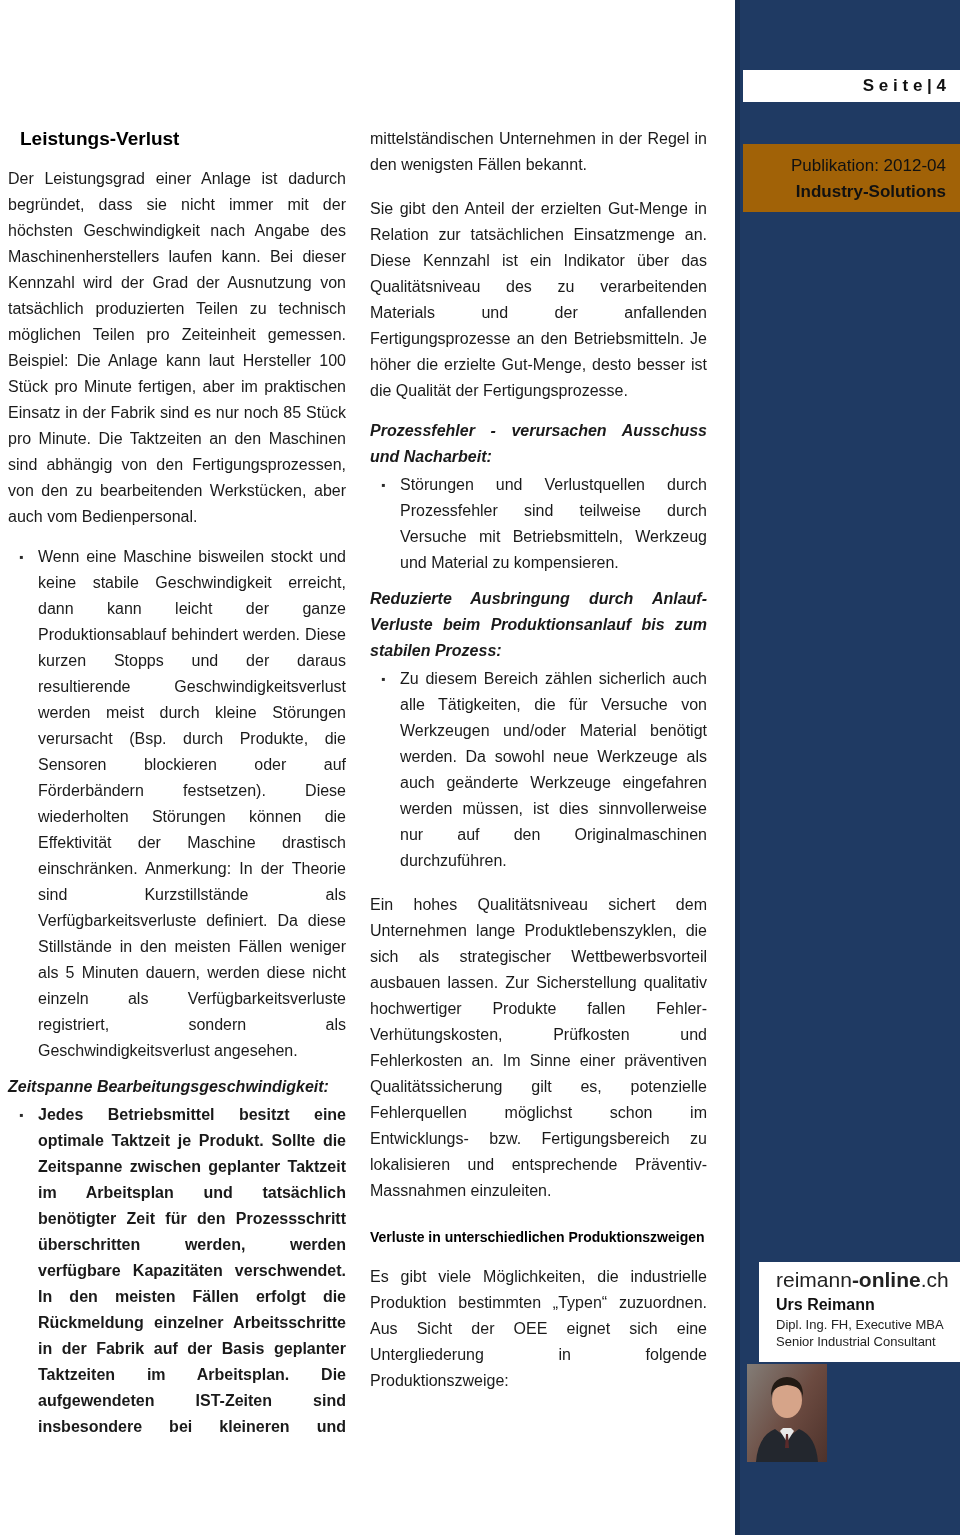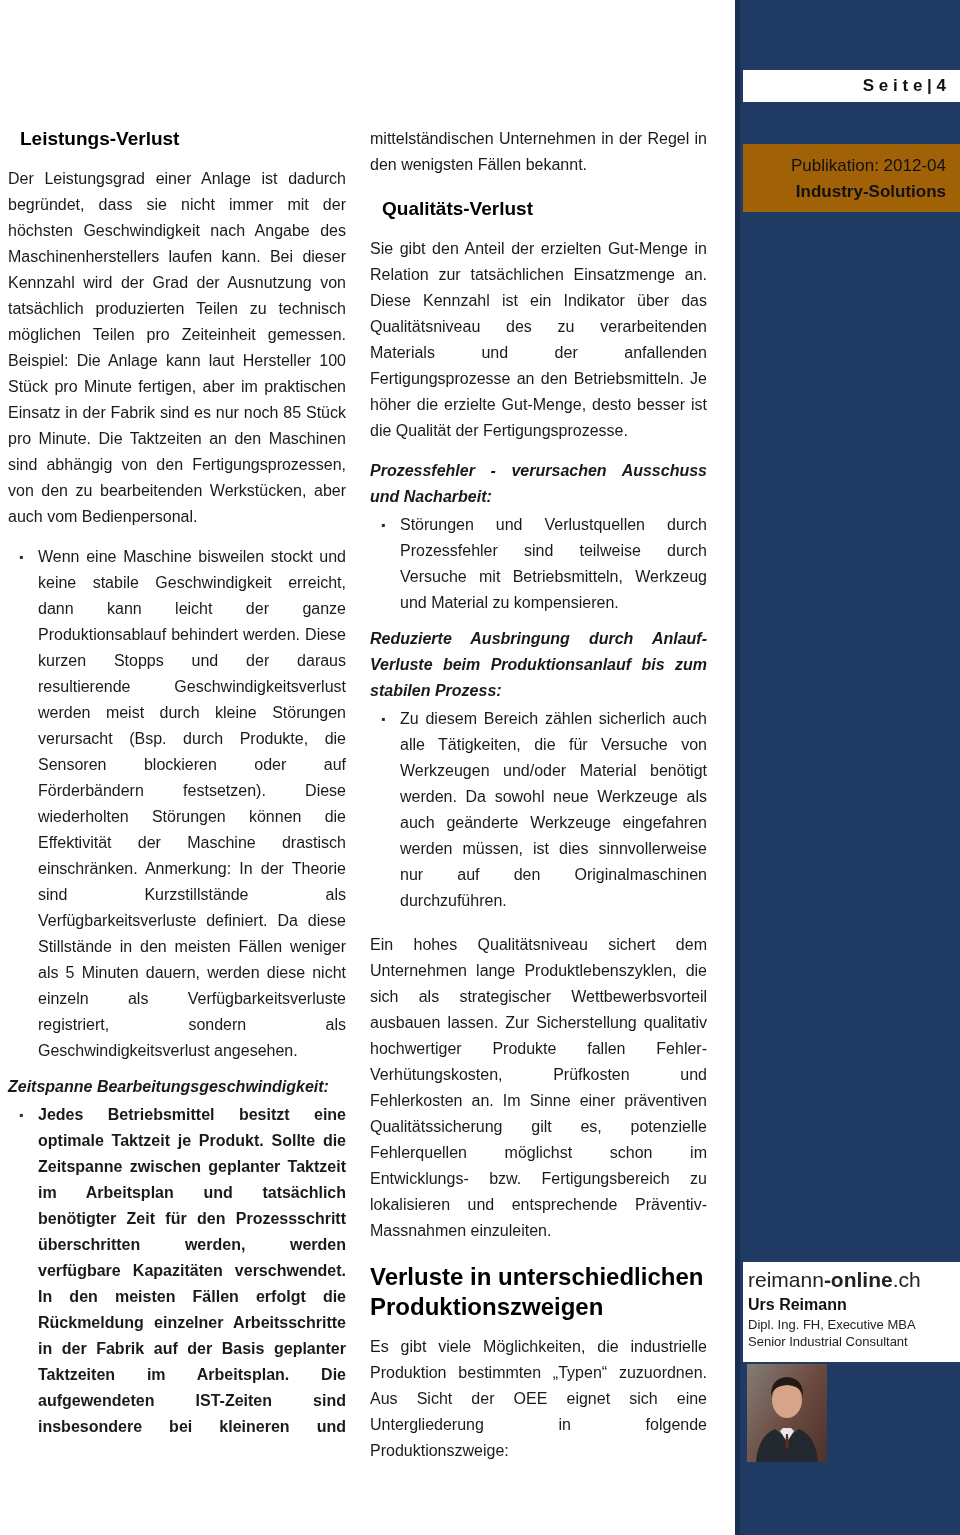--- a/index.html
+++ b/index.html
@@ -21,21 +21,21 @@
   .col-mid  { left: 370px; width: 337px; }
 
   .section-heading {
     font-size: 19px;
     font-weight: bold;
     color: #000;
     margin: 0 0 14px 12px;
     line-height: 26px;
   }
   .big-heading {
-    font-size: 24px;
+    font-size: 14px;
     font-weight: bold;
     color: #000;
     margin: 16px 0 12px 0;
     line-height: 30px;
   }
   .body-para {
     font-size: 16px;
     line-height: 26px;
     text-align: justify;
     margin: 0 0 14px 0;
@@ -107,25 +107,25 @@
     background: #a16207;
     text-align: right;
     padding: 9px 14px 0 12px;
     margin-top: 20px;
   }
   .pub-line1 { font-size: 17px; color: #111; line-height: 26px; }
   .pub-line2 { font-size: 17px; color: #111; line-height: 26px; font-weight: bold; }
 
   .profile-box {
     position: absolute;
-    left: 8px; right: 0;
+    left: 24px; right: 0;
     top: 1262px;
     height: 100px;
     background: #ffffff;
-    padding: 5px 6px 0 5px;
+    padding: 5px 6px 0 17px;
   }
   .logo-line { font-size: 21px; color: #222; line-height: 26px; white-space: nowrap; }
   .logo-bold { font-weight: bold; }
   .profile-name { font-size: 16px; font-weight: bold; color: #111; line-height: 22px; margin-top: 1px; }
   .profile-role { font-size: 13px; color: #222; line-height: 17px; }
 
   .photo {
     position: absolute;
     top: 1364px;
     left: 12px;
@@ -153,21 +153,20 @@
     <h3 class="sub-heading">Zeitspanne Bearbeitungsgeschwindigkeit:</h3>
     <div class="bullet-item">
       <span class="bullet-glyph">▪</span>
       <span class="bullet-text cont">Jedes Betriebsmittel besitzt eine optimale Taktzeit je Produkt. Sollte die Zeitspanne zwischen geplanter Taktzeit im Arbeitsplan und tatsächlich benötigter Zeit für den Prozessschritt überschritten werden, werden verfügbare Kapazitäten verschwendet. In den meisten Fällen erfolgt die Rückmeldung einzelner Arbeitsschritte in der Fabrik auf der Basis geplanter Taktzeiten im Arbeitsplan. Die aufgewendeten IST-Zeiten sind insbesondere bei kleineren und</span>
     </div>
   </div>
 
   <div class="col col-mid">
     <p class="body-para" style="margin-bottom:18px;">mittelständischen Unternehmen in der Regel in den wenigsten Fällen bekannt.</p>
 
-    <h2 class="section-heading">Qualitäts-Verlust</h2>
     <p class="body-para">Sie gibt den Anteil der erzielten Gut-Menge in Relation zur tatsächlichen Einsatzmenge an. Diese Kennzahl ist ein Indikator über das Qualitätsniveau des zu verarbeitenden Materials und der anfallenden Fertigungsprozesse an den Betriebsmitteln. Je höher die erzielte Gut-Menge, desto besser ist die Qualität der Fertigungsprozesse.</p>
 
     <h3 class="sub-heading">Prozessfehler - verursachen Ausschuss und Nacharbeit:</h3>
     <div class="bullet-item">
       <span class="bullet-glyph">▪</span>
       <span class="bullet-text">Störungen und Verlustquellen durch Prozessfehler sind teilweise durch Versuche mit Betriebsmitteln, Werkzeug und Material zu kompensieren.</span>
     </div>
 
     <h3 class="sub-heading">Reduzierte Ausbringung durch Anlauf-Verluste beim Produktionsanlauf bis zum stabilen Prozess:</h3>
     <div class="bullet-item" style="margin-bottom:18px;">

